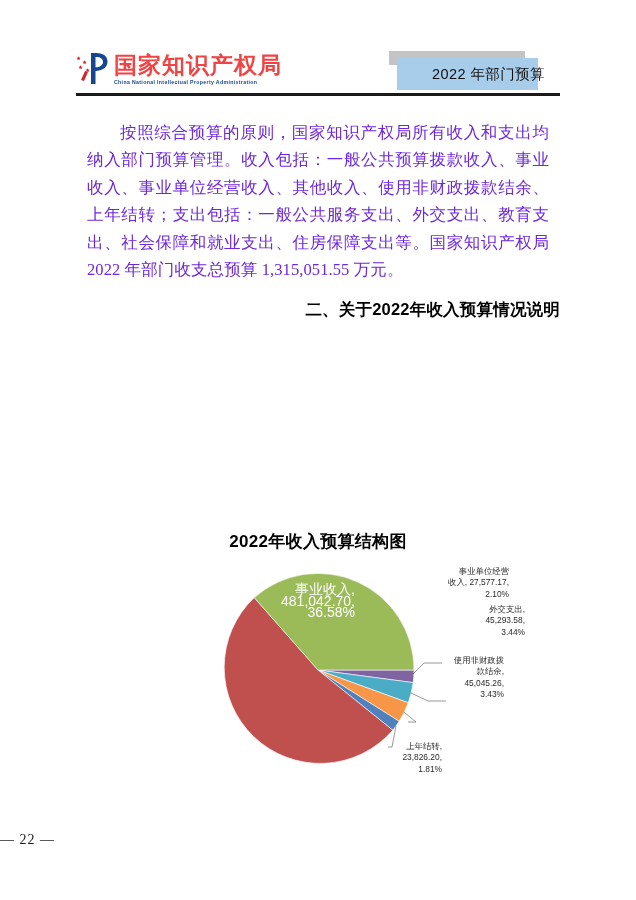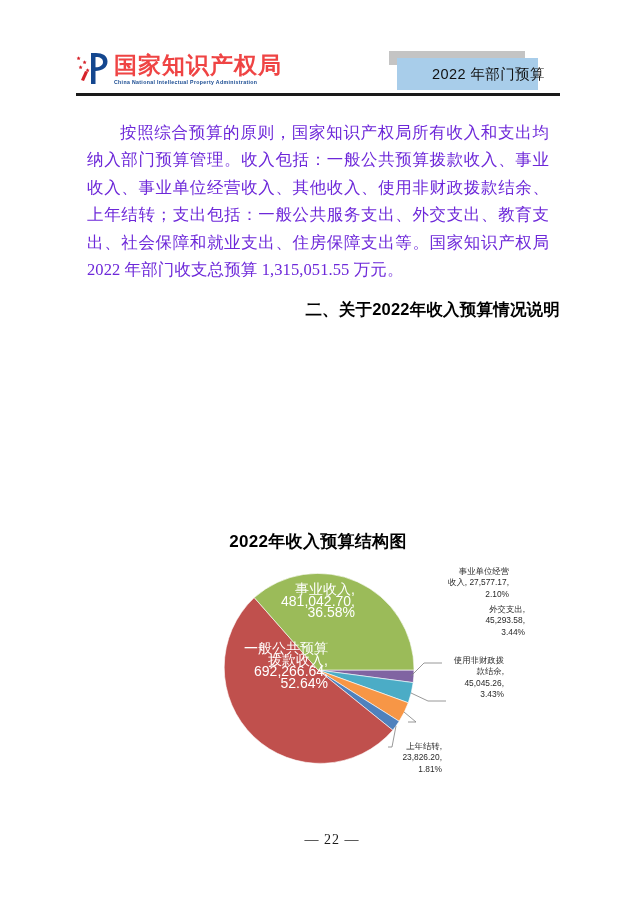--- a/index.html
+++ b/index.html
@@ -181,21 +181,20 @@
     line-height: 11.6px;
     font-weight: normal;
   }
 
   
   .footer {
     position: absolute;
     left: 0;
     top: 830px;
     width: 544px;
-    text-align: center;
   }
   .page-num {
     font-family: "Liberation Serif", "DejaVu Serif", serif;
     font-size: 14px;
     color: #1a1a1a;
     letter-spacing: 1px;
     margin-right: -120px;
   }
 </style>
 </head>
@@ -268,26 +267,20 @@
           <path d="M396 164 L392 185 L388 185"></path>
         </g>
       </svg>
 
       <div class="lbl lbl-white" style="left:245px; top:22px; width:110px;">
         <div>事业收入,</div>
         <div>481,042.70,</div>
         <div>36.58%</div>
       </div>
 
-      <div class="lbl lbl-white" style="left:218px; top:81px; width:110px;">
-        <div>一般公共预算</div>
-        <div>拨款收入,</div>
-        <div>692,266.64,</div>
-        <div>52.64%</div>
-      </div>
 
       <div class="lbl" style="left:389px; top:4px; width:120px;">
         <div>事业单位经营</div>
         <div>收入, 27,577.17,</div>
         <div>2.10%</div>
       </div>
 
       <div class="lbl" style="left:425px; top:42px; width:100px;">
         <div>外交支出,</div>
         <div>45,293.58,</div>

